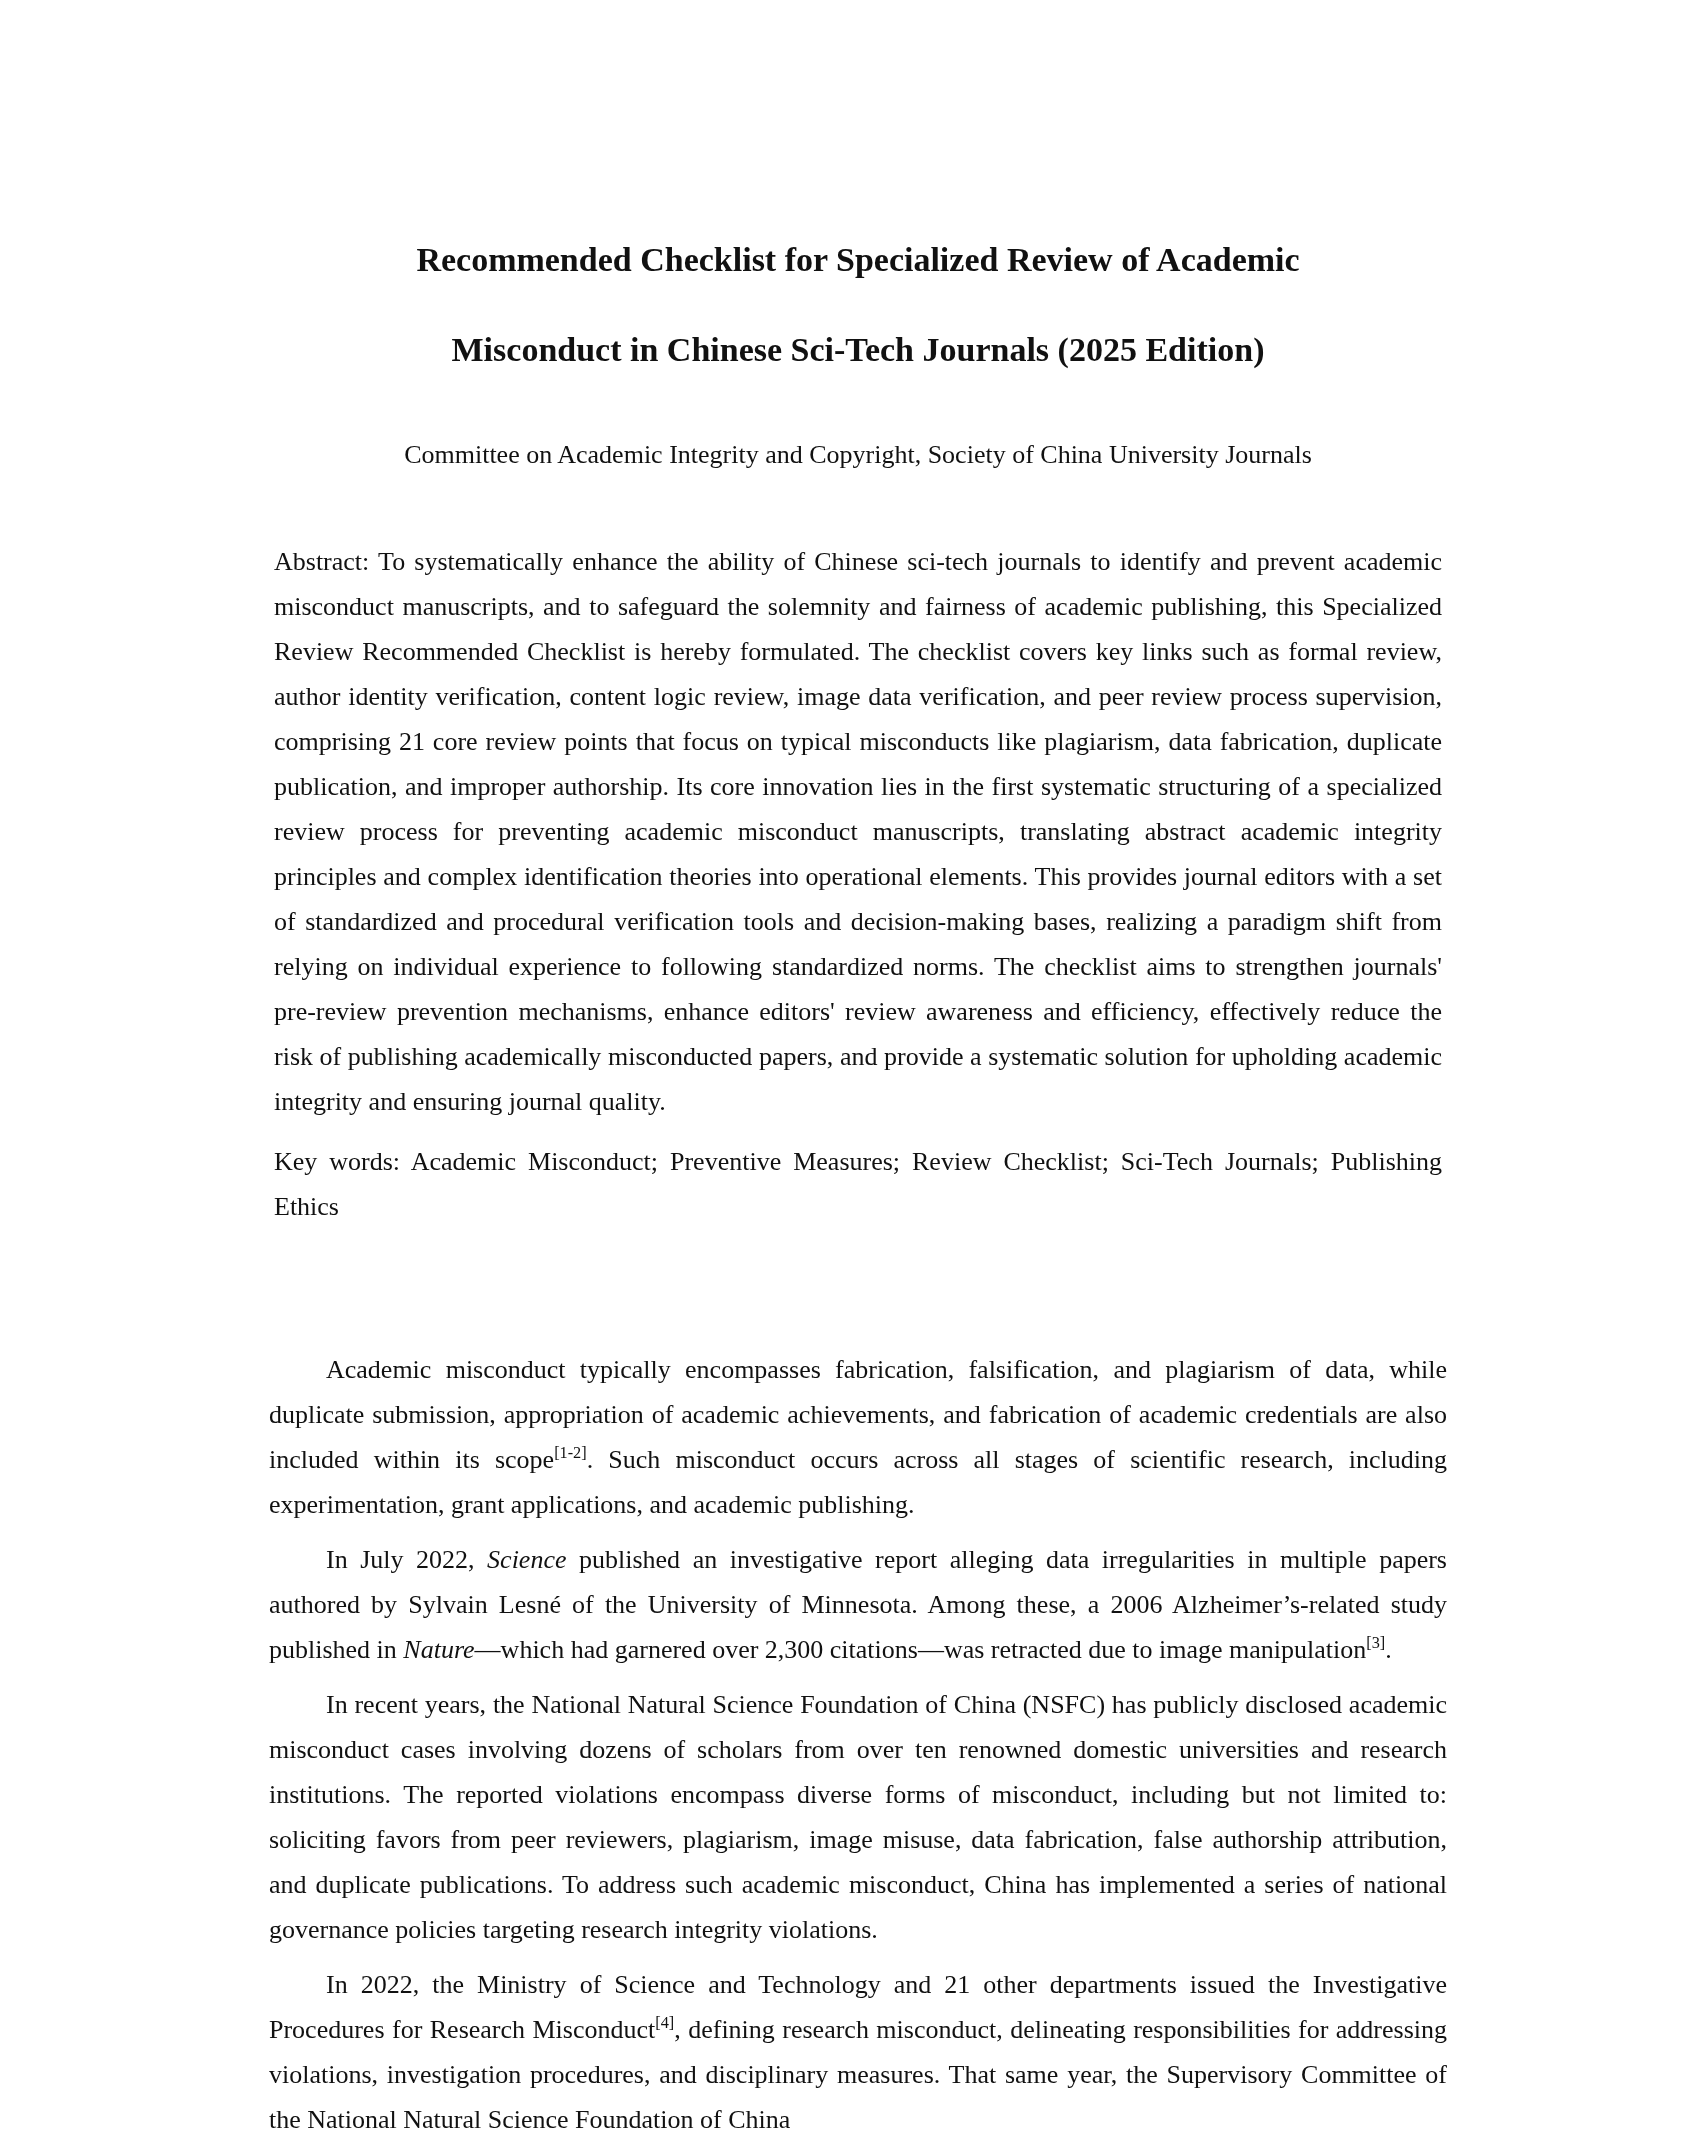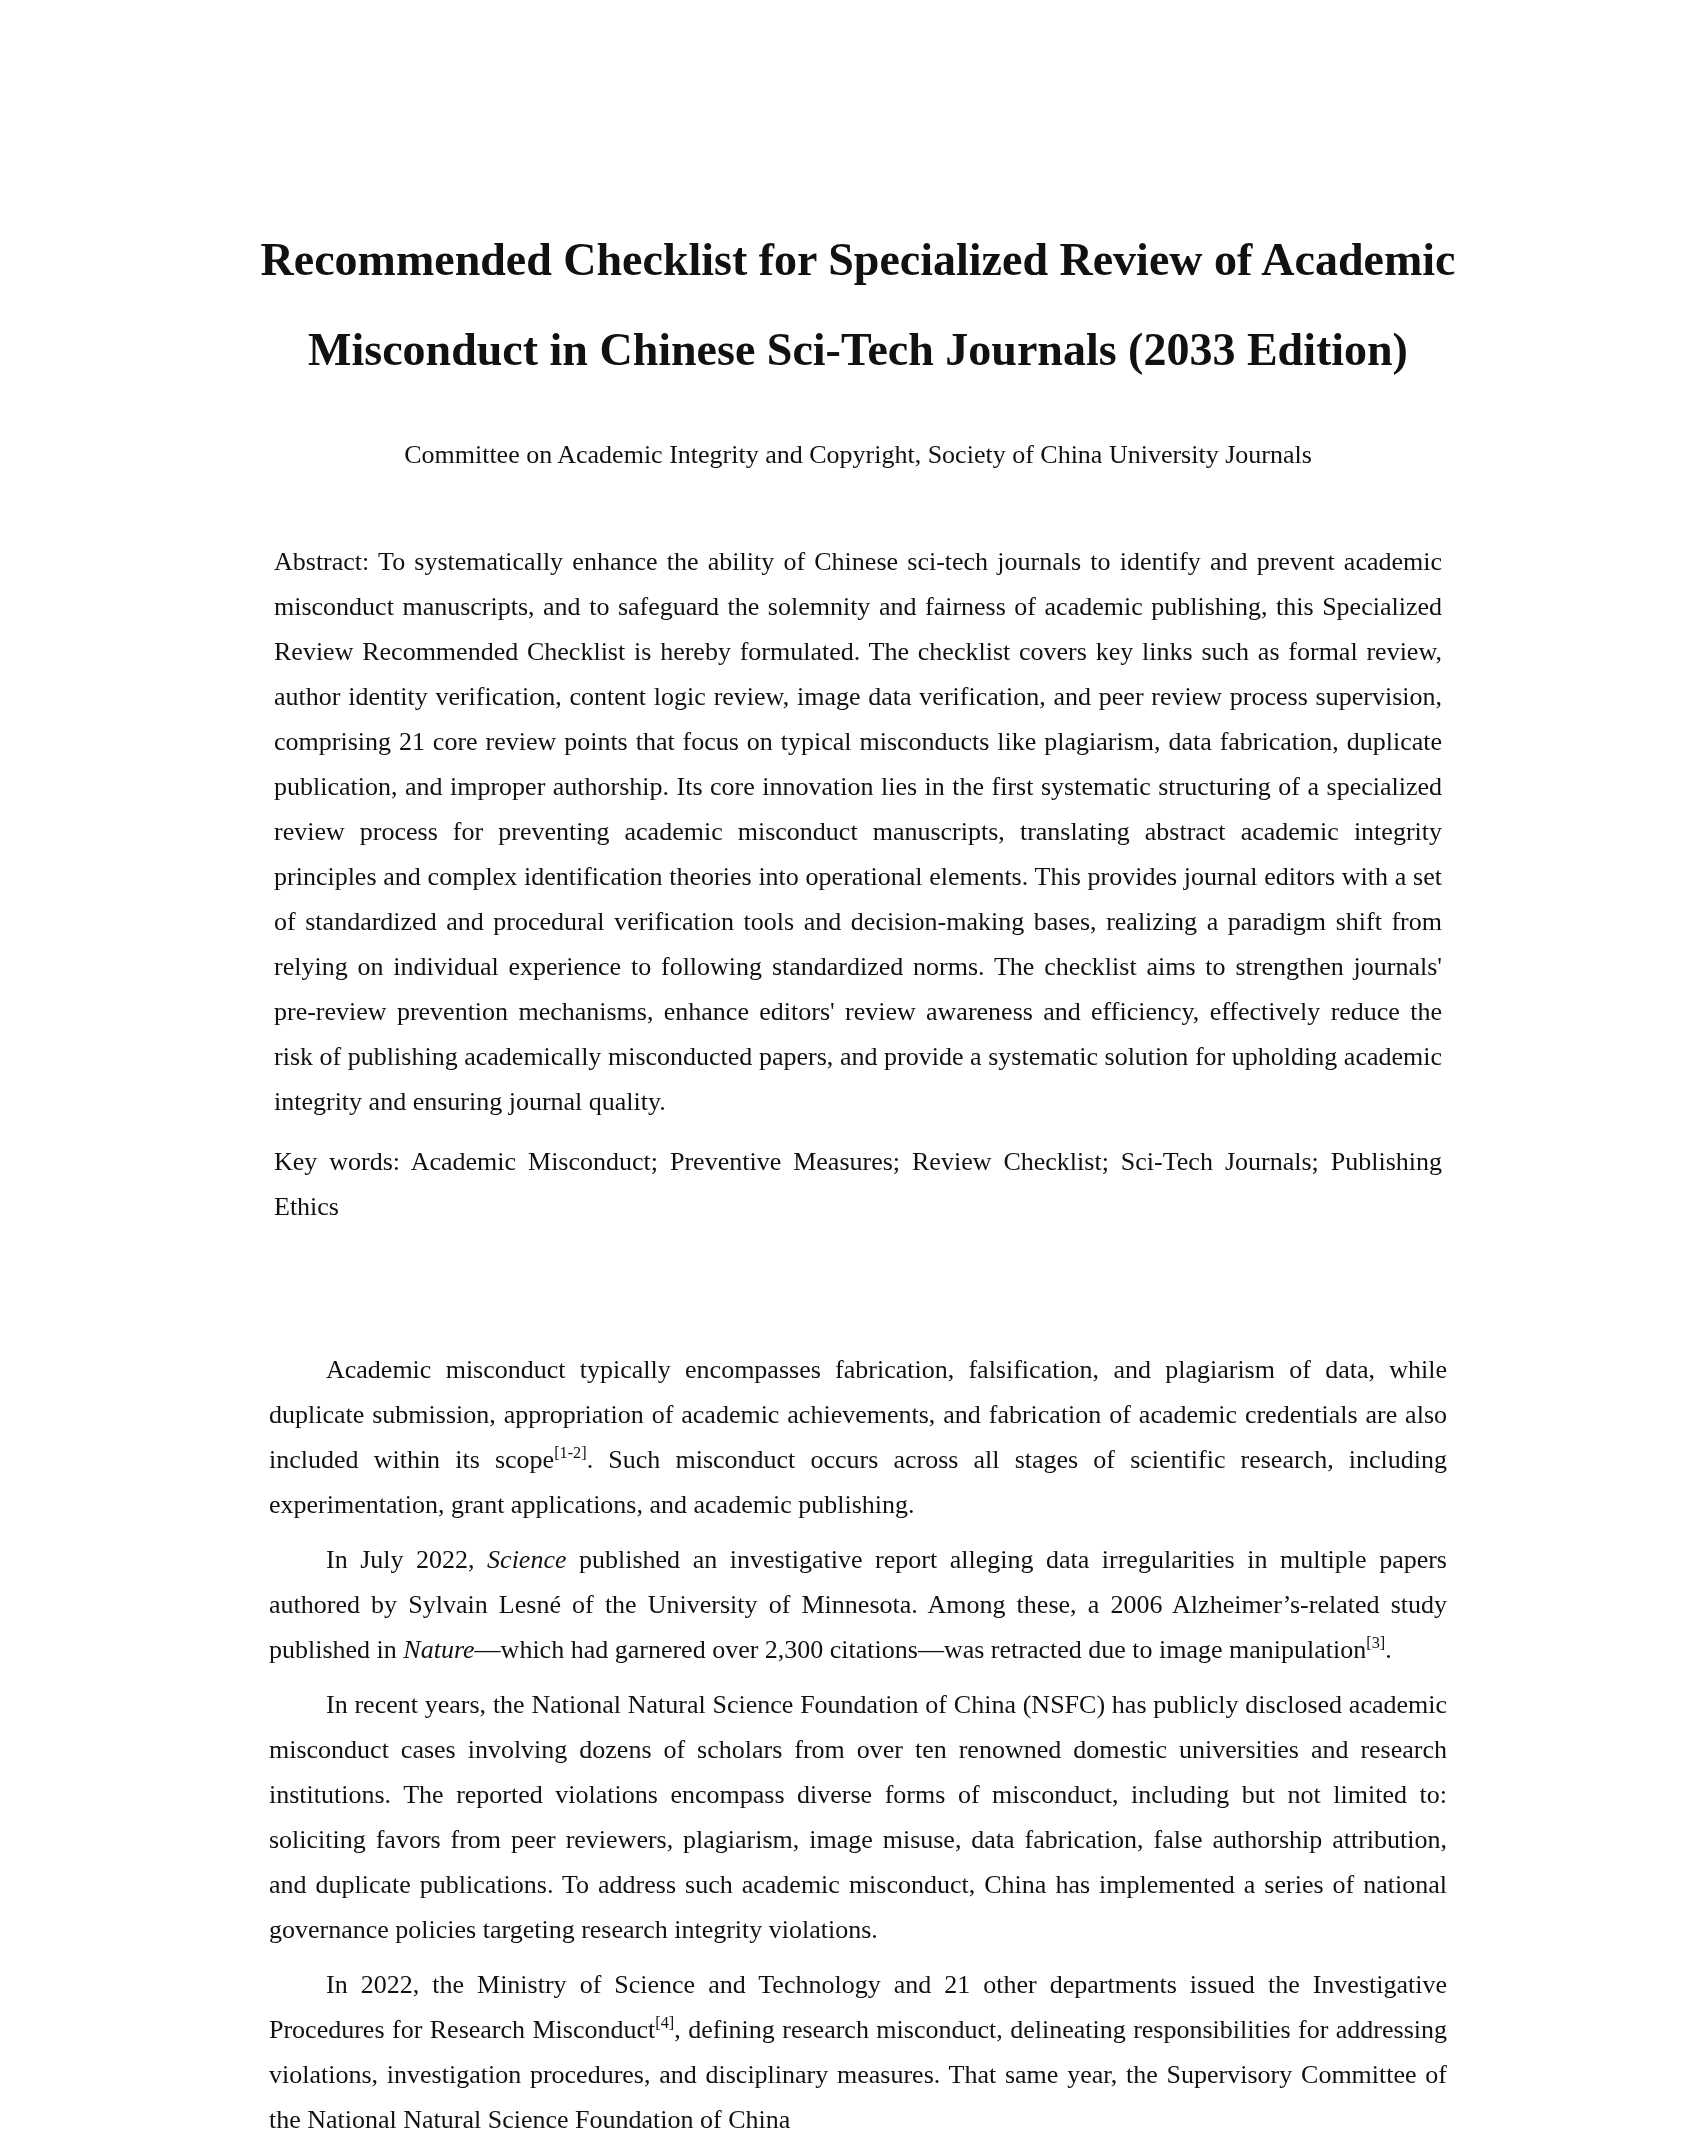--- a/index.html
+++ b/index.html
@@ -18,21 +18,21 @@
     width: 1198px;
   }
   .title {
     margin: 0;
     position: absolute;
     top: 215px;
     left: -43px;
     width: 1284px;
     text-align: center;
     font-weight: bold;
-    font-size: 46px;
+    font-size: 34px;
     line-height: 90px;
     color: #111111;
   }
   .authors {
     position: absolute;
     top: 438px;
     left: 0;
     width: 1198px;
     text-align: center;
     font-size: 26px;
@@ -60,21 +60,21 @@
   .body-text p { margin: 10px; text-indent: 57px; }
   sup { font-size: 16.3px; line-height: 0; vertical-align: 10.3px; }
   em { }
 </style>
 </head>
 <body>
 
 <div class="page">
   <h1 class="title">
     <span>Recommended Checklist for Specialized Review of Academic</span><br>
-    <span>Misconduct in Chinese Sci-Tech Journals (2033 Edition)</span>
+    <span>Misconduct in Chinese Sci-Tech Journals (2025 Edition)</span>
   </h1>
 
   <div class="authors">Committee on Academic Integrity and Copyright, Society of China University Journals</div>
 
   <div class="abstract">
     <p><span>Abstract:</span><span> To systematically enhance the ability of Chinese sci-tech journals to identify and prevent academic misconduct manuscripts, and to safeguard the solemnity and fairness of academic publishing, this Specialized Review Recommended Checklist is hereby formulated. The checklist covers key links such as formal review, author identity verification, content logic review, image data verification, and peer review process supervision, comprising 21 core review points that focus on typical misconducts like plagiarism, data fabrication, duplicate publication, and improper authorship. Its core innovation lies in the first systematic structuring of a specialized review process for preventing academic misconduct manuscripts, translating abstract academic integrity principles and complex identification theories into operational elements. This provides journal editors with a set of standardized and procedural verification tools and decision-making bases, realizing a paradigm shift from relying on individual experience to following standardized norms. The checklist aims to strengthen journals' pre-review prevention mechanisms, enhance editors' review awareness and efficiency, effectively reduce the risk of publishing academically misconducted papers, and provide a systematic solution for upholding academic integrity and ensuring journal quality.</span></p>
     <p><span>Key words:</span><span> Academic Misconduct; Preventive Measures; Review Checklist; Sci-Tech Journals; Publishing Ethics</span></p>
   </div>
 
   <div class="body-text">

